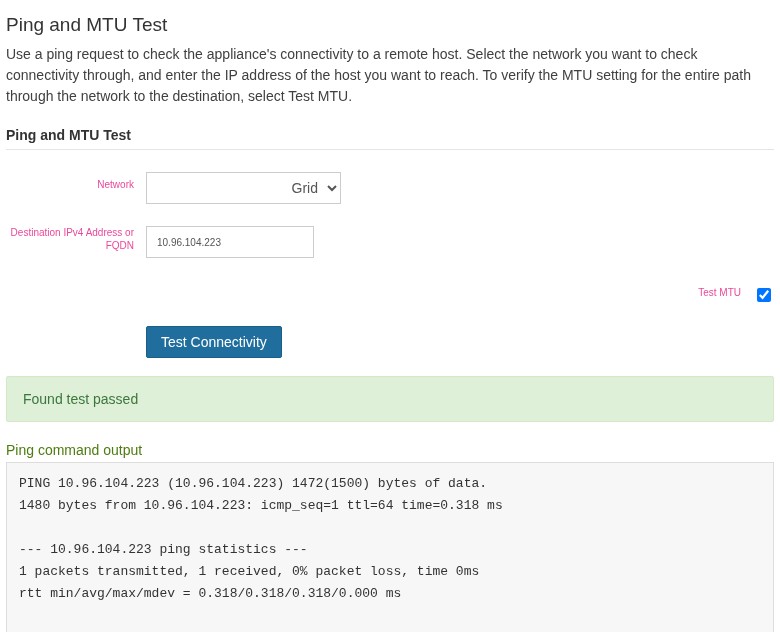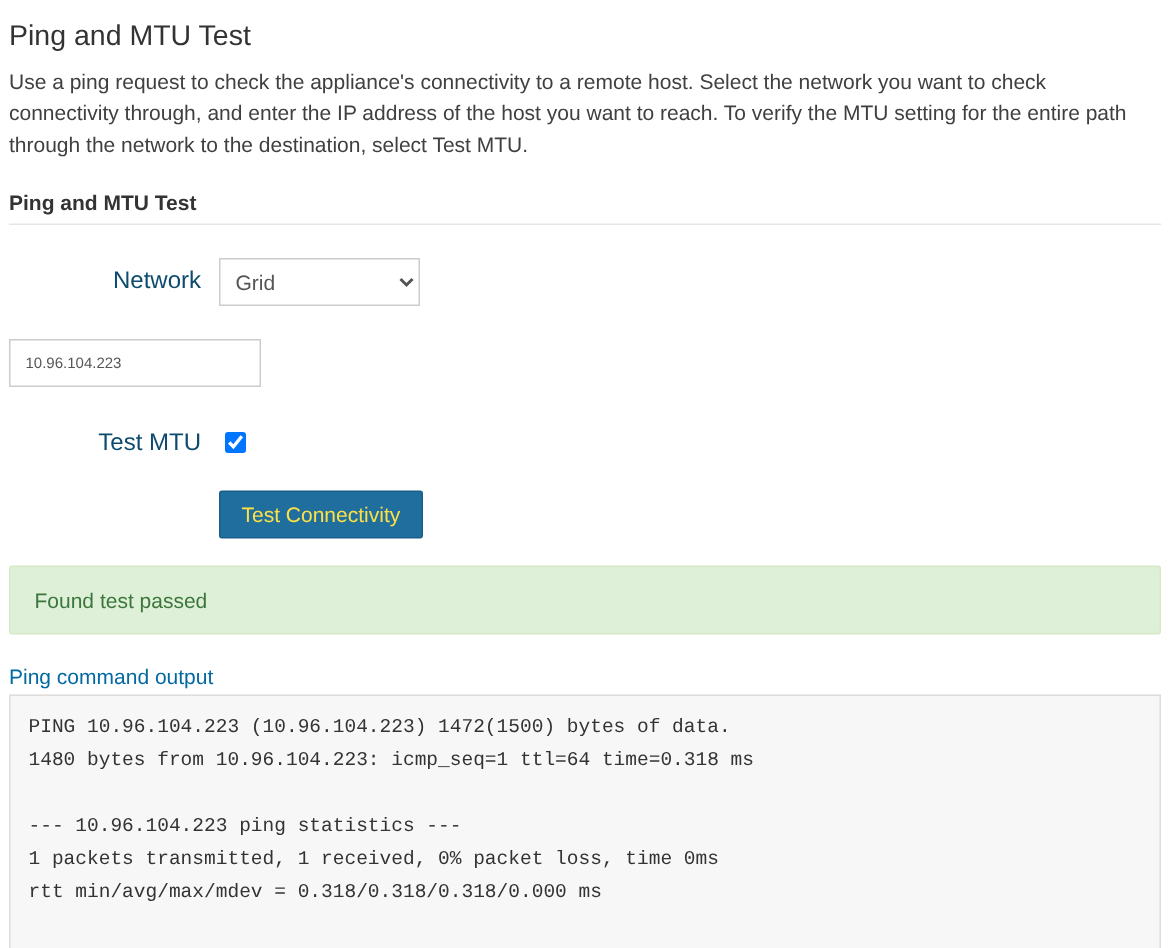--- a/index.html
+++ b/index.html
@@ -31,82 +31,83 @@
     color: #333;
     padding-bottom: 6px;
     border-bottom: 1px solid #e5e5e5;
     margin-bottom: 22px;
   }
   .form-row {
     display: flex;
     align-items: flex-start;
     margin-bottom: 22px;
   }
-  .form-row.tight { margin-bottom: 20px; }
+  .form-row.tight { margin-bottom: 20px; justify-content: flex-end; }
   .form-label {
     width: 128px;
     text-align: right;
-    font-size: 16px;
-    color: #0c4a6e;
+    font-size: 10px;
+    color: #ec4899;
     padding-right: 12px;
     padding-top: 6px;
     line-height: 1.3;
   }
   .form-label.multi { padding-top: 0; }
   .form-control-wrap {
     flex: 0 0 auto;
   }
   select.form-control {
-    width: 134px;
+    width: 195px;
     height: 32px;
     font-size: 14px;
     padding: 4px 6px;
     border: 1px solid #ccc;
     background: #fff;
     color: #555;
     box-sizing: border-box;
+    text-align: right;
   }
   input[type="text"].form-control {
     width: 168px;
     height: 32px;
     font-size: 10px;
     padding: 4px 10px;
     border: 1px solid #ccc;
     color: #555;
     box-sizing: border-box;
   }
   input[type="checkbox"] {
     width: 14px;
     height: 14px;
     margin-top: 8px;
   }
   .btn-primary {
     display: inline-block;
     background: #1f6e9e;
     border: 1px solid #1a5f89;
-    color: #fde047;
+    color: #ffffff;
     font-size: 14px;
     padding: 7px 14px;
     cursor: pointer;
     border-radius: 2px;
   }
   .btn-row { margin-left: 140px; margin-bottom: 18px; }
 
   .alert-success {
     background: #dff0d8;
     border: 1px solid #d6e9c6;
     color: #3c763d;
     font-size: 14px;
     padding: 14px 16px;
     border-radius: 2px;
     margin-bottom: 20px;
   }
   .output-label {
     font-size: 14px;
-    color: #0369a1;
+    color: #4d7c0f;
     margin-bottom: 4px;
   }
   pre.output {
     background: #f7f7f7;
     border: 1px solid #ddd;
     padding: 10px 12px;
     font-family: Menlo, Consolas, "Courier New", monospace;
     font-size: 13px;
     line-height: 1.7;
     color: #333;
@@ -128,20 +129,21 @@
   <div class="form-row">
     <div class="form-label">Network</div>
     <div class="form-control-wrap">
       <select class="form-control">
         <option>Grid</option>
       </select>
     </div>
   </div>
 
   <div class="form-row">
+    <div class="form-label multi">Destination IPv4 Address or FQDN</div>
     <div class="form-control-wrap">
       <input type="text" class="form-control" value="10.96.104.223" style="">
     </div>
   </div>
 
   <div class="form-row tight">
     <div class="form-label">Test MTU</div>
     <div class="form-control-wrap">
       <input type="checkbox" checked="" style="">
     </div>

